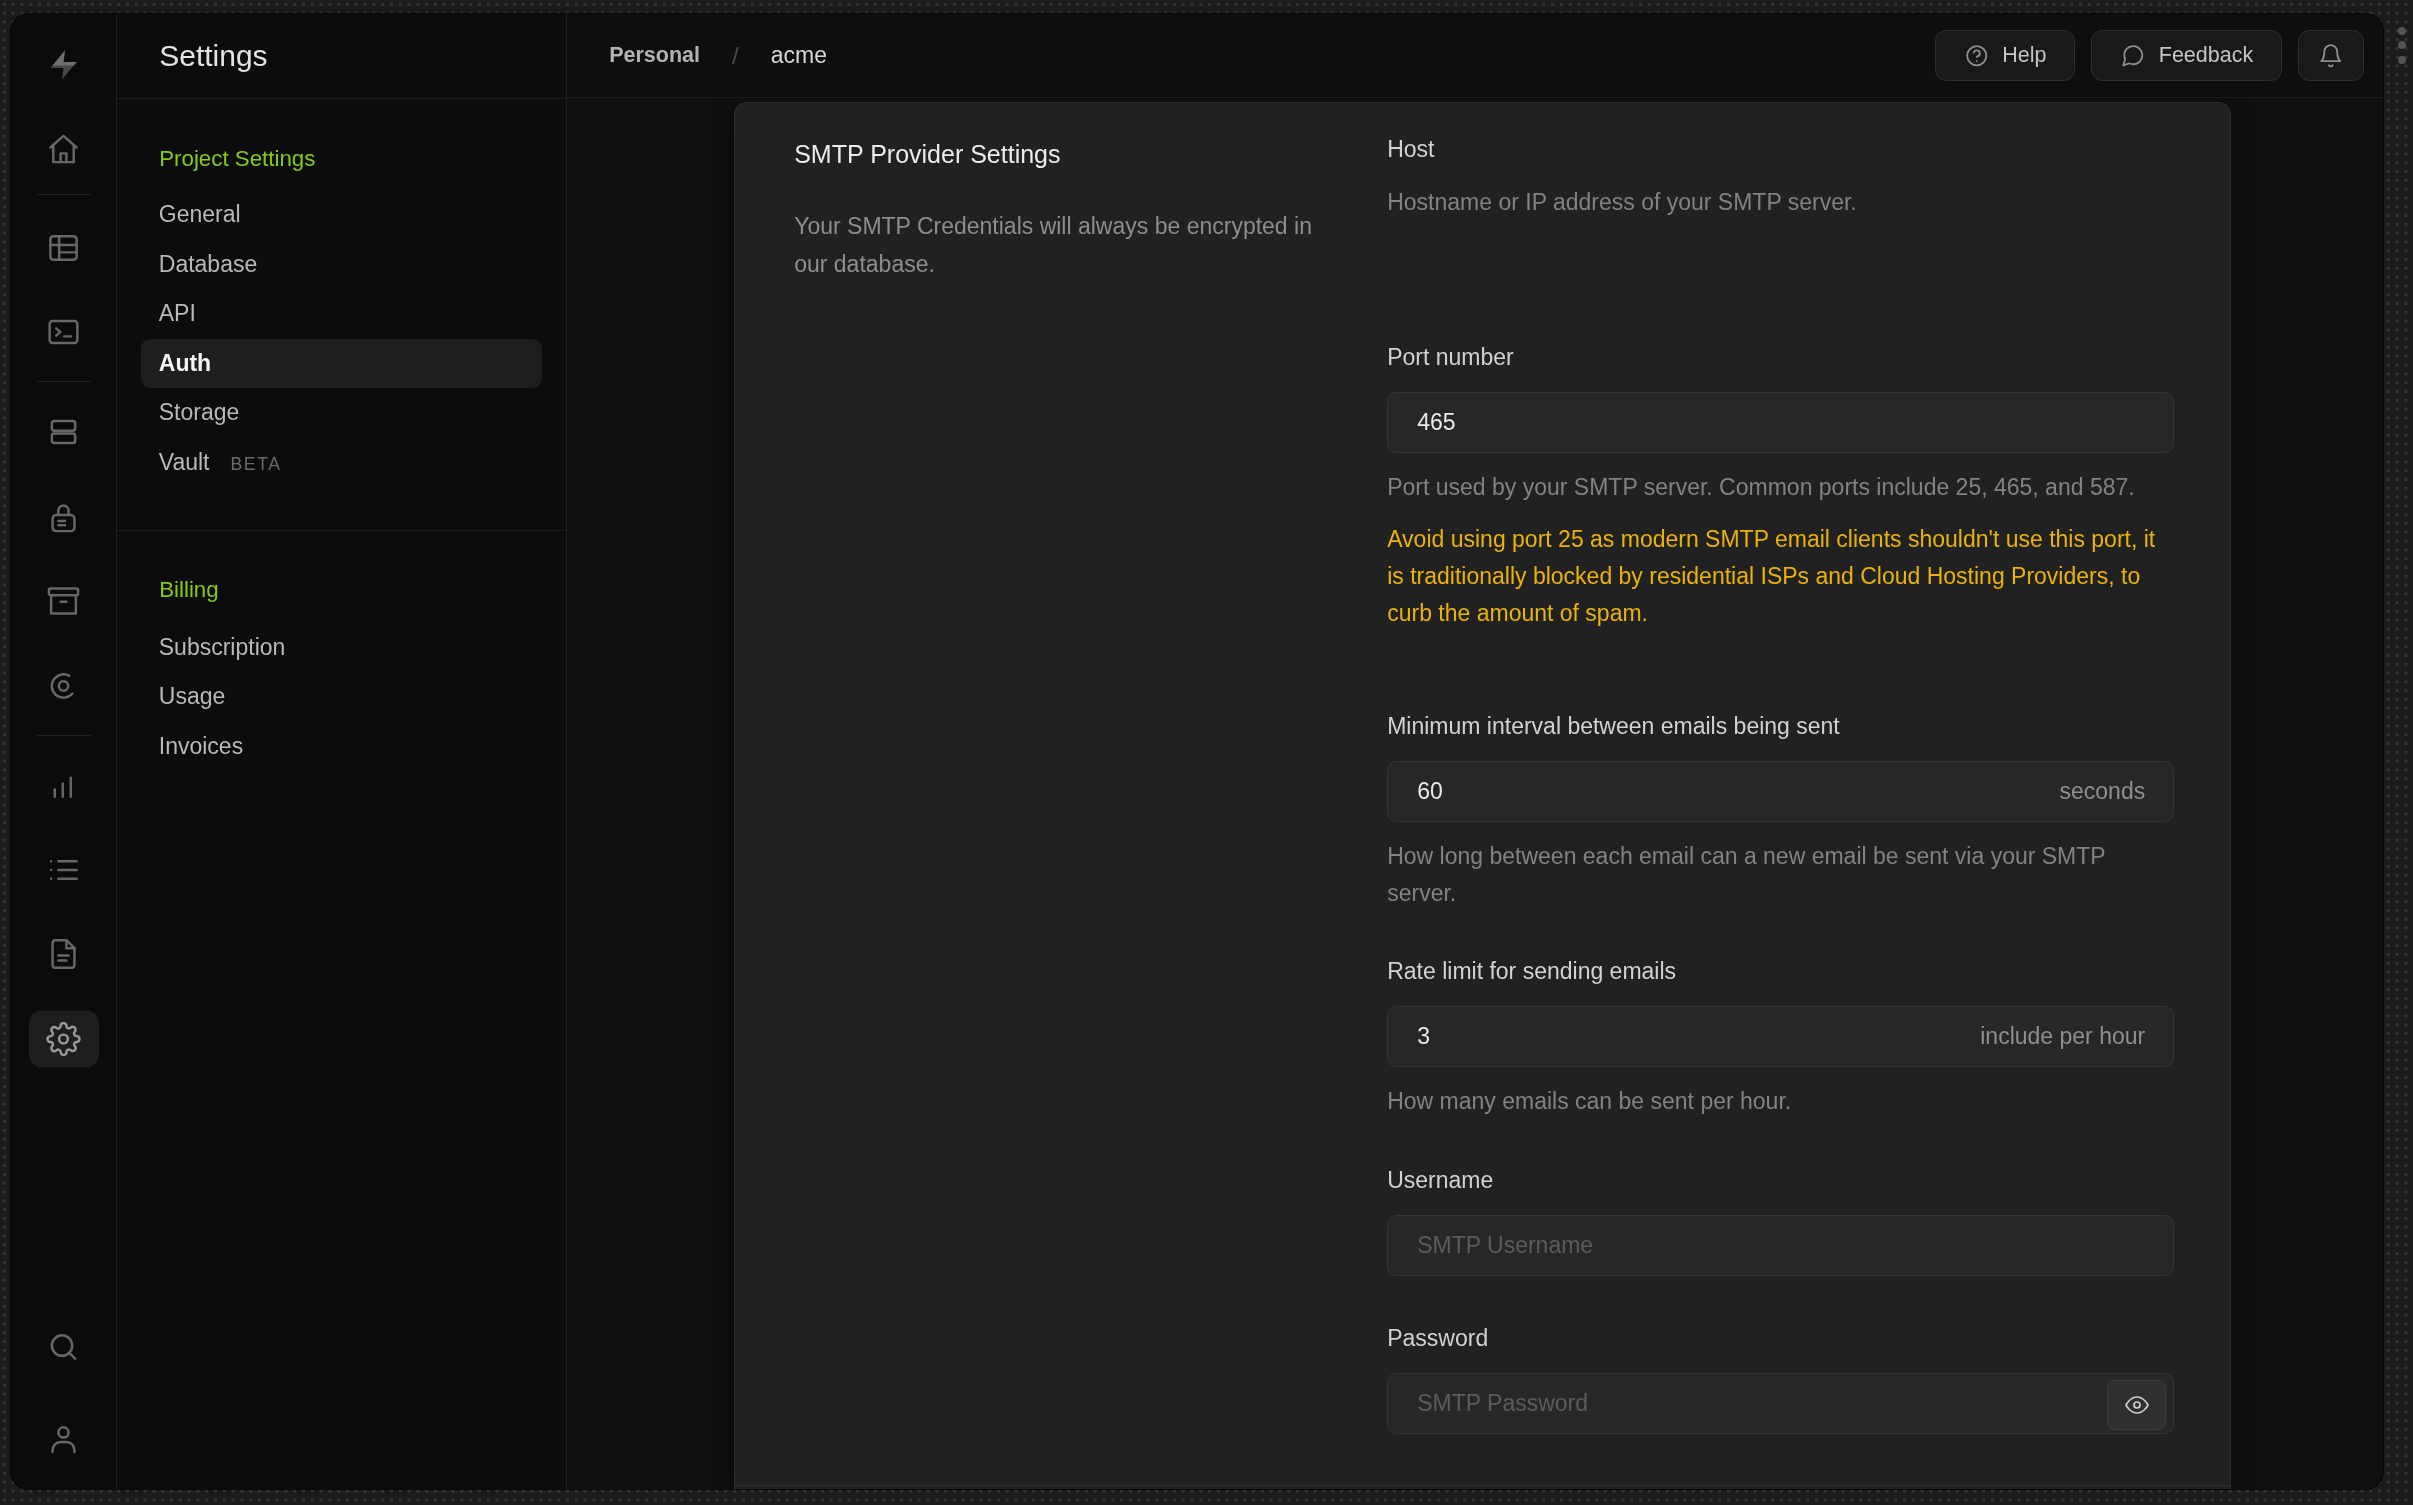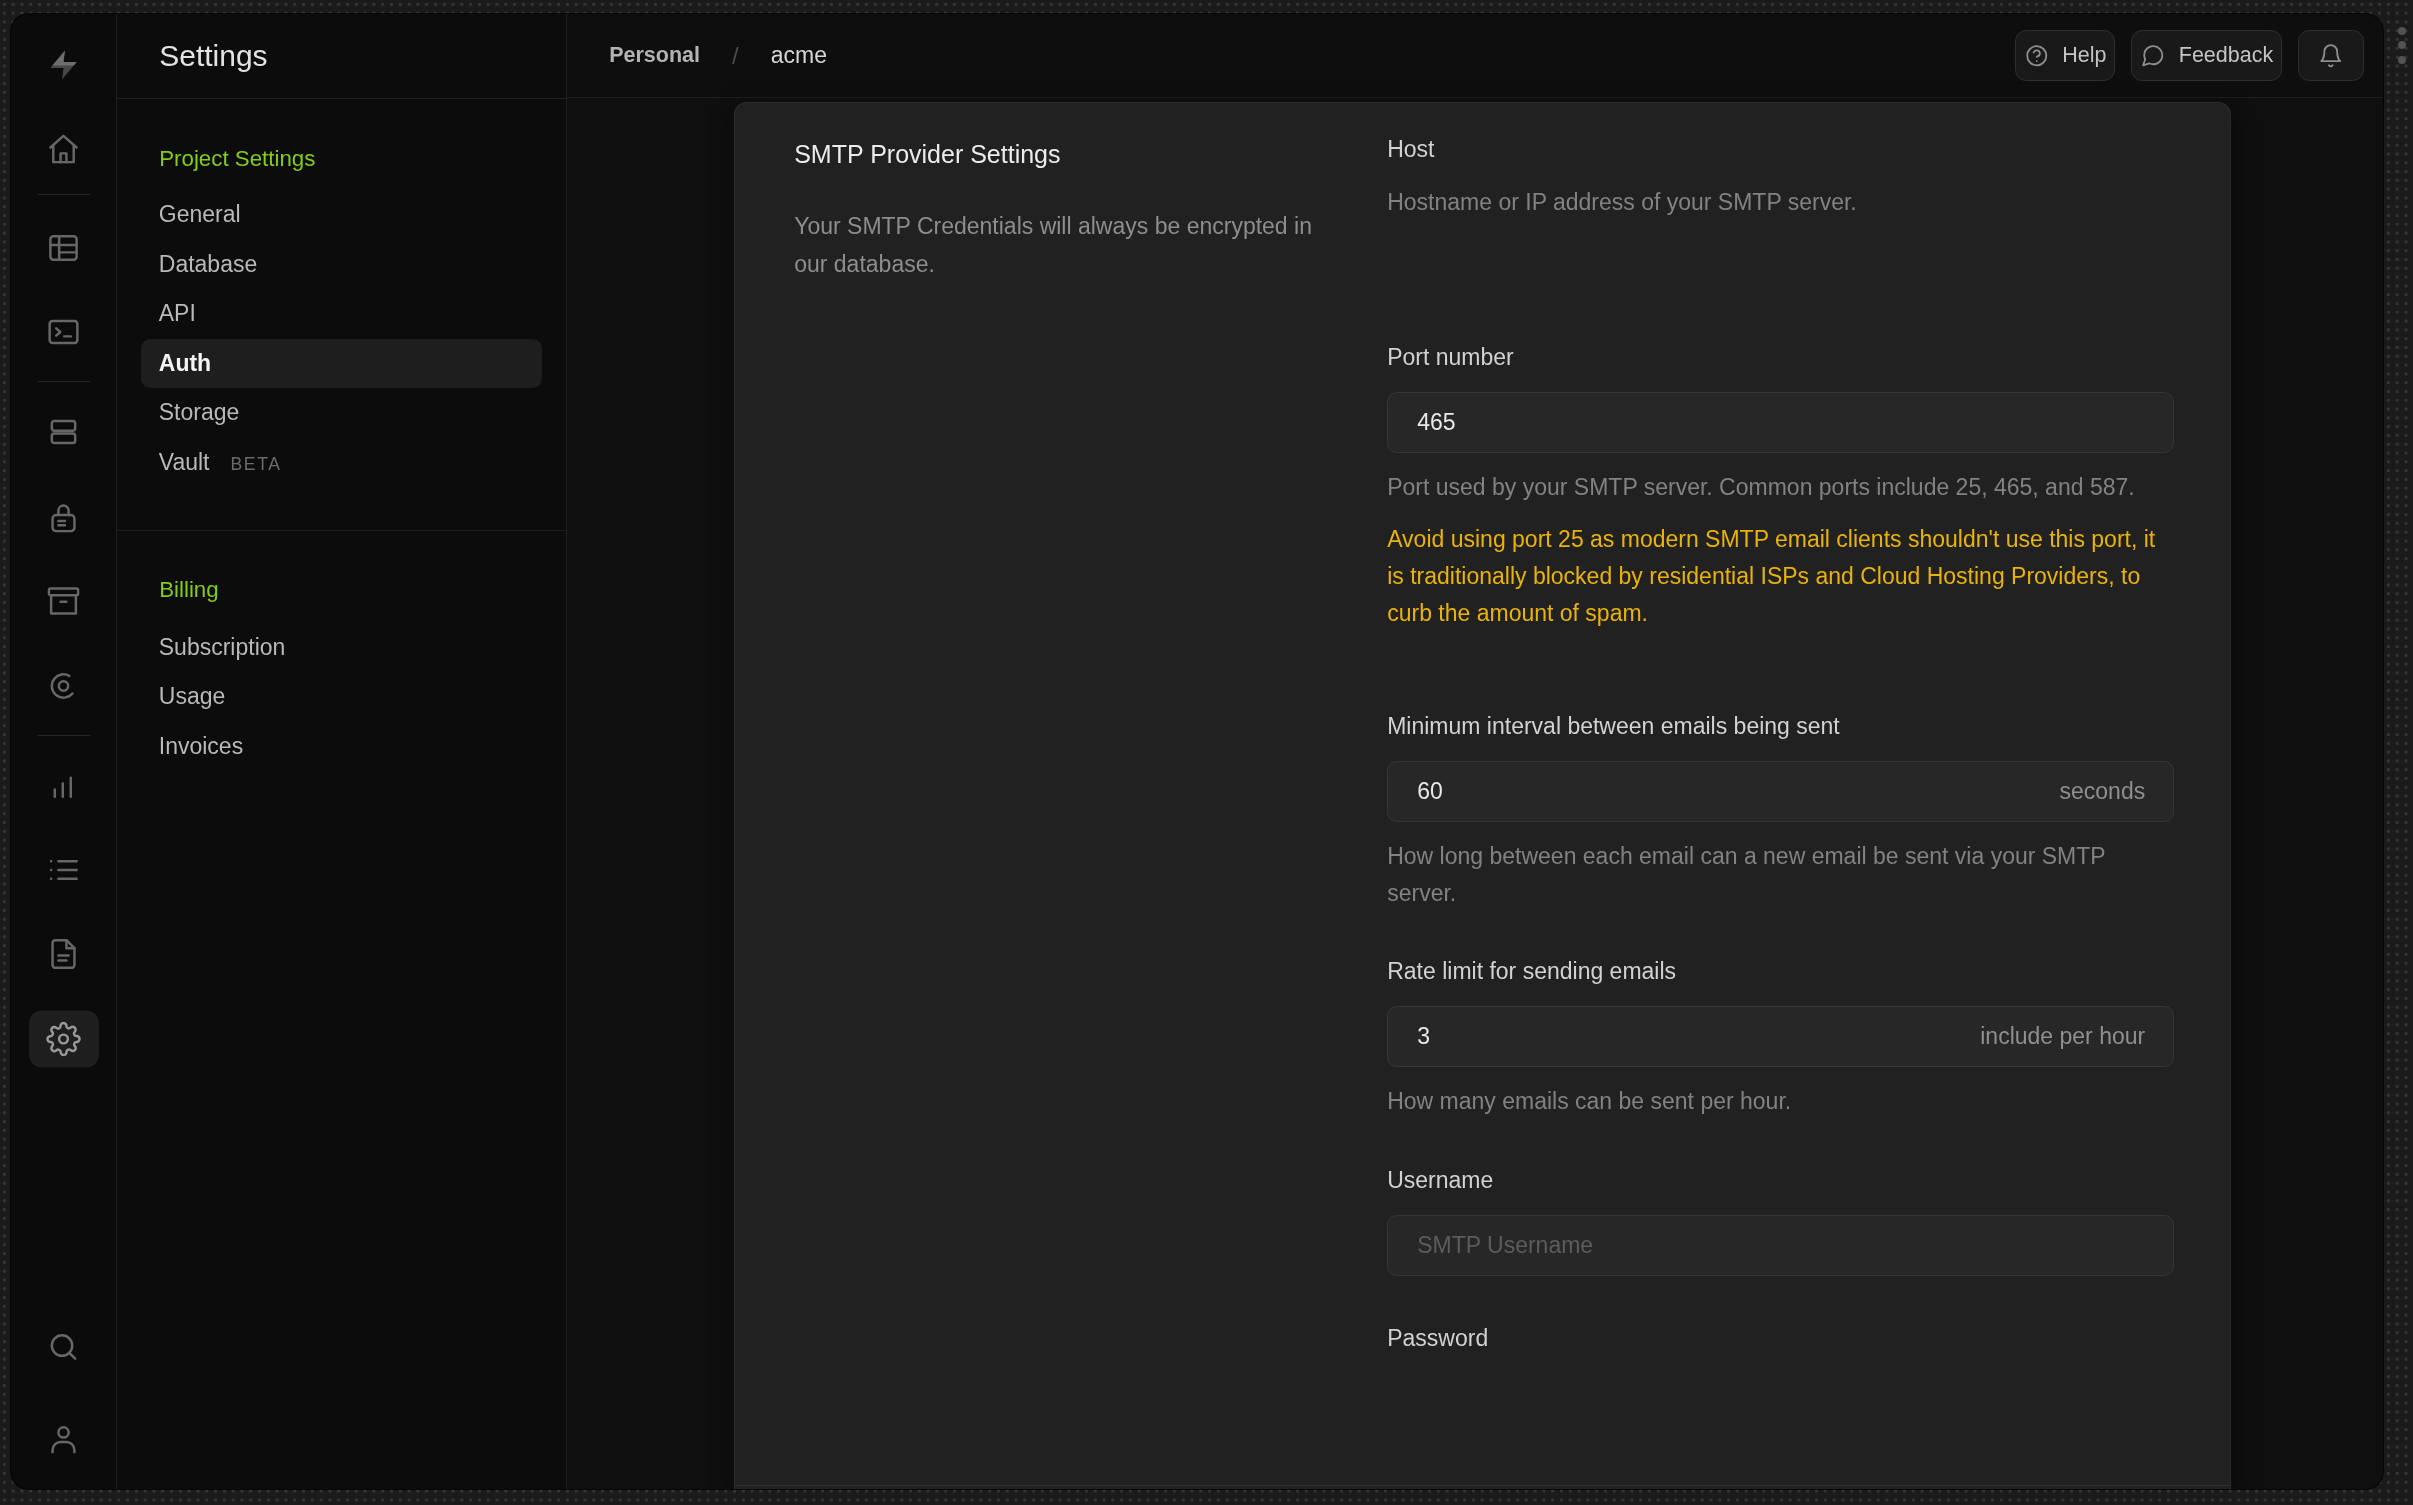--- a/index.html
+++ b/index.html
@@ -35,21 +35,21 @@
   .side-divider{position:absolute;left:0;right:0;border-top:0.8px solid #1d1d1d;}
   
   .main{flex:1;position:relative;background:#0e0e0e;}
   .main-header{height:84px;border-bottom:0.8px solid #1f1f1f;display:flex;align-items:center;
     padding:0 19px 0 42px;box-sizing:border-box;}
   .crumb-org{font-size:21.5px;color:#b3b3b3;font-weight:bold;}
   .crumb-sep{font-size:24px;color:#4a4a4a;margin:0 32px;}
   .crumb-project{font-size:23px;color:#d7d7d7;}
   .hdr-actions{margin-left:auto;display:flex;align-items:center;gap:16px;}
   .hdr-btn{height:49px;border-radius:11.2px;border:0.8px solid #2f2f2f;background:#191919;
-    display:flex;align-items:center;gap:12.8px;padding:0 8px;color:#c4c4c4;font-size:21.5px;cursor:pointer;}
+    display:flex;align-items:center;gap:12.8px;padding:0 28px;color:#c4c4c4;font-size:21.5px;cursor:pointer;}
   .hdr-btn svg{width:25.5px;height:25.5px;color:#8d8d8d;}
   .hdr-btn.icon-only{width:64px;padding:0;justify-content:center;}
   .content{position:absolute;top:84px;bottom:0;left:0;right:0;background:#0f0f0f;}
   
   .card{position:absolute;left:167px;width:1497px;top:4px;bottom:0;background:#212121;
     border:0.8px solid #2d2d2d;border-bottom:none;border-radius:12.8px 12.8px 0 0;box-sizing:border-box;
     box-shadow:0 6.4px 24px rgba(0,0,0,.45);}
   .card-left{position:absolute;left:59px;top:37px;width:559px;}
   .card-title{font-size:25px;color:#ececec;}
   .card-desc{margin-top:38px;font-size:23px;line-height:38px;color:#8d8d8d;width:552px;}
@@ -280,20 +280,29 @@
 
           <div class="field" style="top:1061px">
             <div class="field-label">Username</div>
             <div class="input-wrap">
               <input class="text-input" type="text" placeholder="SMTP Username" style="">
             </div>
           </div>
 
           <div class="field" style="top:1219px">
             <div class="field-label">Password</div>
+            <div class="input-wrap">
+              <input class="text-input" type="password" placeholder="SMTP Password" style="">
+              <div class="eye-btn">
+                <svg viewBox="0 0 24 24" fill="none" stroke="currentColor" stroke-width="1.7" stroke-linecap="round" stroke-linejoin="round">
+                  <path d="M1 12s4-8 11-8 11 8 11 8-4 8-11 8-11-8-11-8z"></path>
+                    <circle cx="12" cy="12" r="3"></circle>
+                </svg>
+              </div>
+            </div>
           </div>
 
         </div>
 
         <div class="card-footer-line"></div>
       </div>
     </div>
   </div>
 
 </div>

